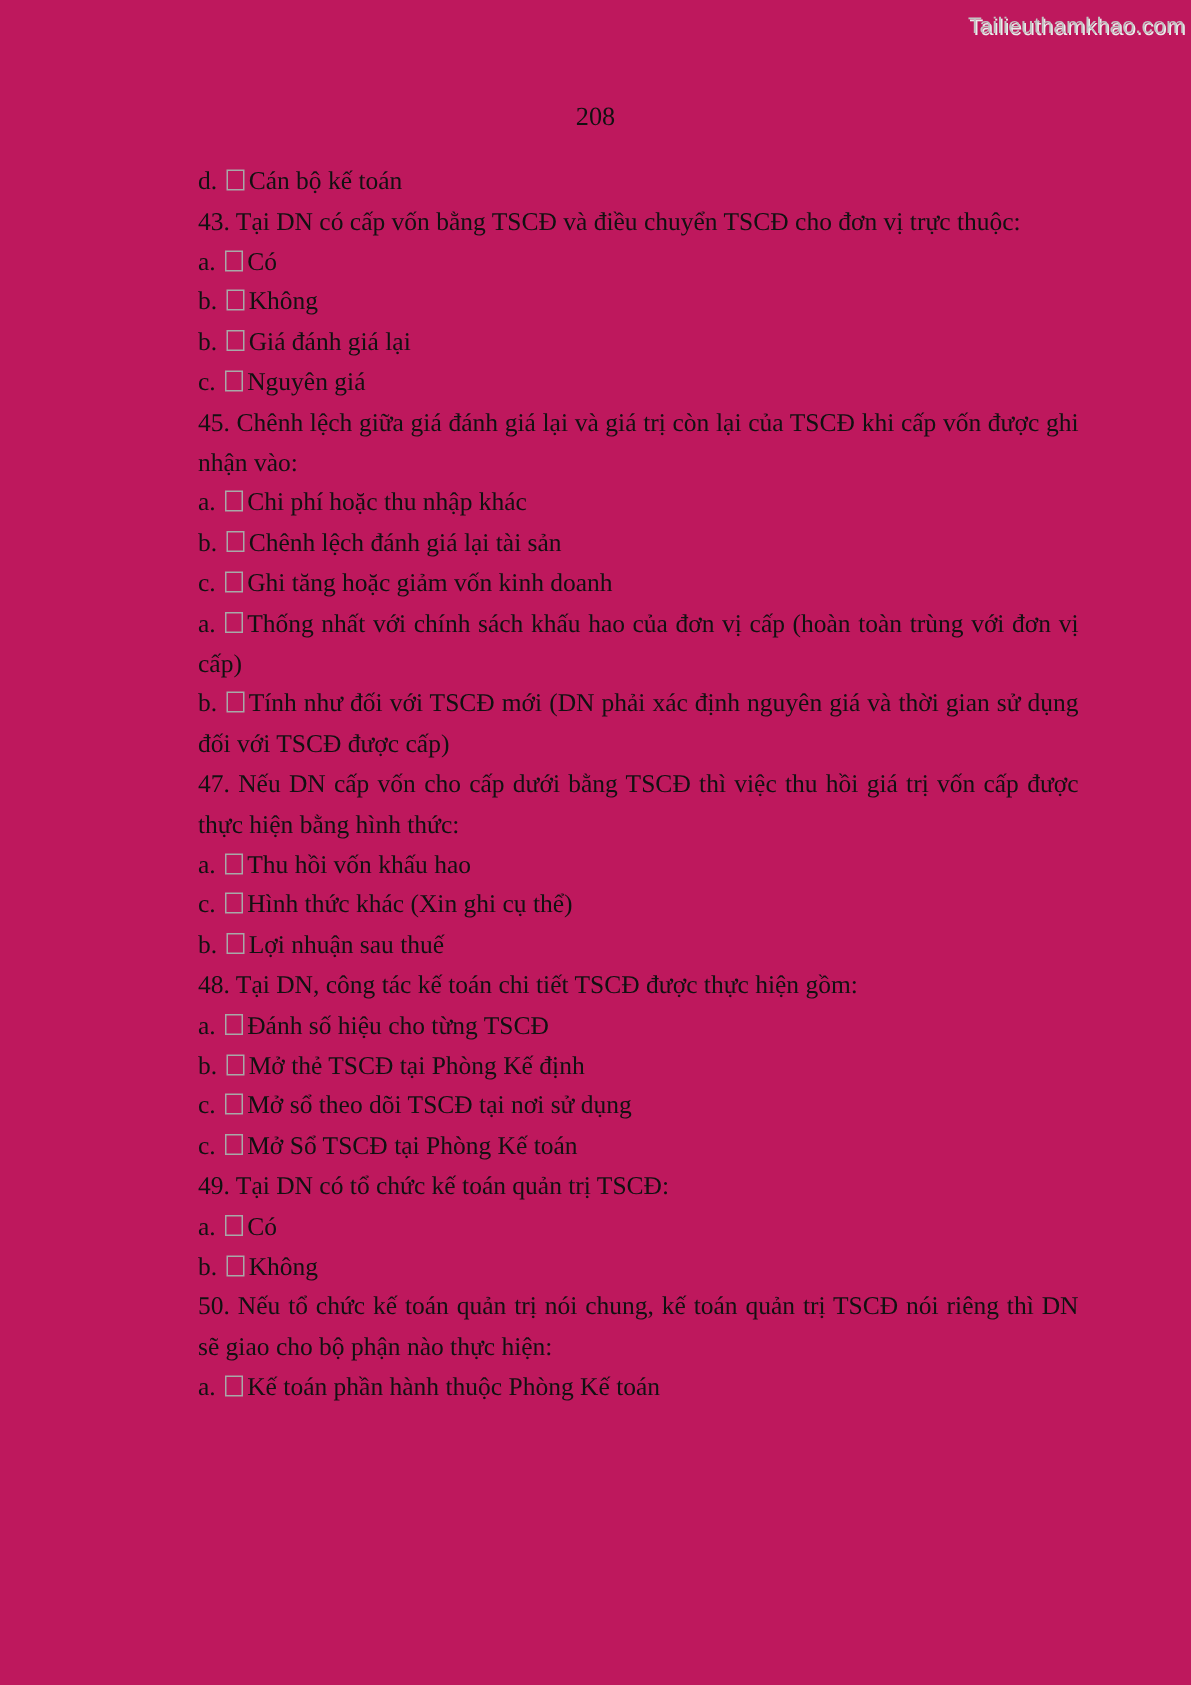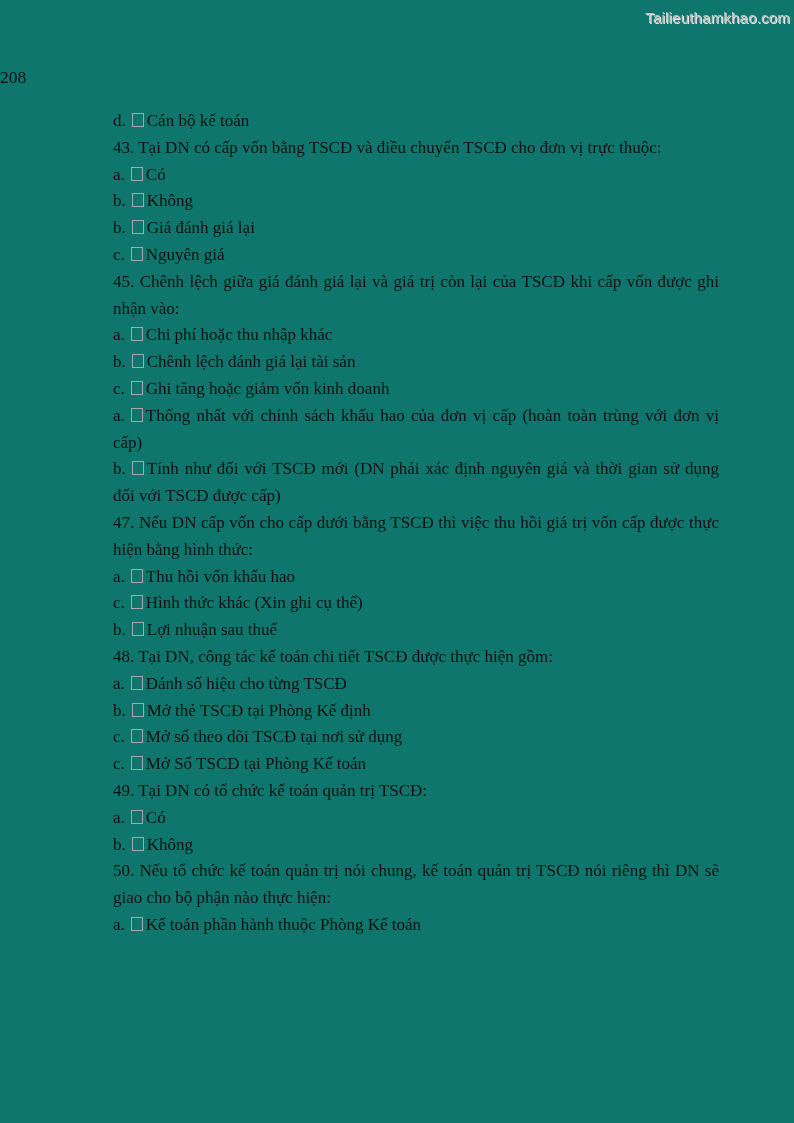--- a/index.html
+++ b/index.html
@@ -4,54 +4,56 @@
 <style>
   html, body {
     margin: 0;
     padding: 0;
     background: #ffffff;
   }
   .page {
     position: relative;
     width: 794px;
     height: 1123px;
-    background: #0f766e;
+    background: #be185d;
     font-family: "Liberation Serif", serif;
     color: #111111;
     overflow: hidden;
   }
   .watermark {
     position: absolute;
     top: 9px;
     right: 4px;
     font-family: "Liberation Sans", sans-serif;
     font-size: 15px;
     color: #c3c3c3;
     text-shadow: 1px 1px 0 #ececec;
     letter-spacing: 0.2px;
   }
   .page-number {
     position: absolute;
     top: 67px;
     left: 0;
     width: 100%;
+    text-align: center;
     font-size: 17.5px;
     color: #111111;
   }
   .content {
     position: absolute;
     top: 108px;
     left: 113px;
     width: 606px;
     font-size: 17px;
     line-height: 26.8px;
     text-align: justify;
   }
   .line {
     text-align: justify;
+    margin-left: 19px;
   }
   .checkbox {
     display: inline-block;
     width: 10px;
     height: 12px;
     border: 1px solid #a8a8a8;
     box-sizing: content-box;
     vertical-align: -1px;
     margin-left: 6px;
     margin-right: 3px;

